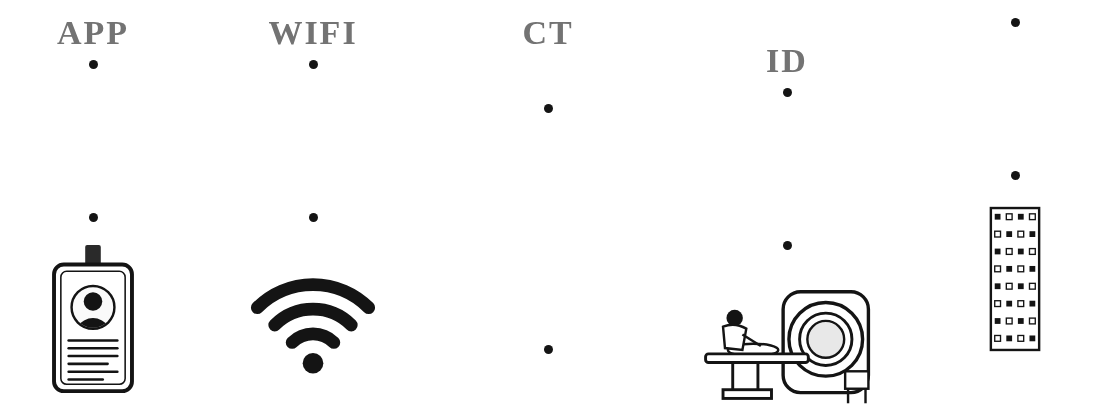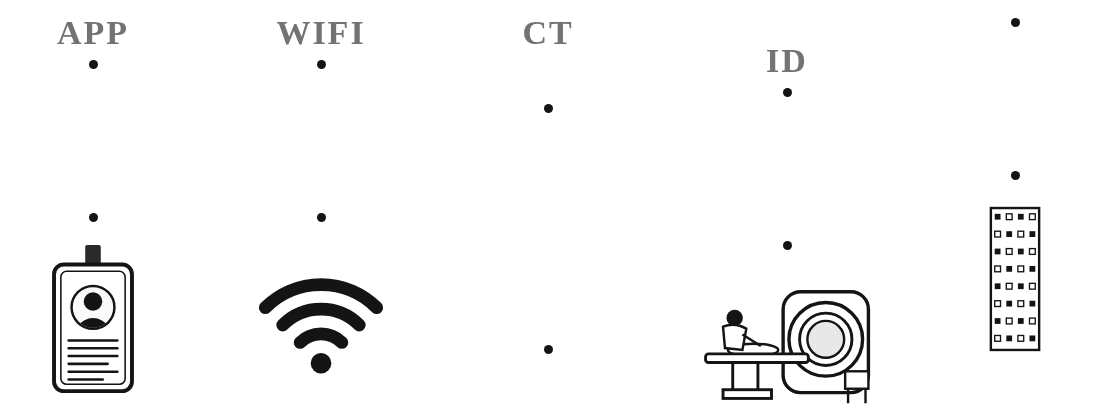--- a/index.html
+++ b/index.html
@@ -10,21 +10,21 @@
     overflow:hidden;
     font-family:"Liberation Serif","DejaVu Serif",serif;
     color:#141414;
   }
   .col{
     position:absolute;top:0;height:405px;width:220px;
     display:flex;flex-direction:column;align-items:center;
     padding-top:12px;box-sizing:border-box;
   }
   .col:nth-child(1){left:-17px;}
-  .col:nth-child(2){left:211px;}
+  .col:nth-child(2){left:203px;}
   .col:nth-child(3){left:438px;gap:44px;}
   .col:nth-child(4){left:677px;margin-top:28px;}
   .col:nth-child(5){left:905px;}
   .term{
     font-size:34px;font-weight:700;letter-spacing:2px;
     line-height:42px;height:42px;color:#737373;
   }
   .dot{
     width:9px;height:9px;border-radius:50%;
     background:#141414;margin-top:6px;flex:none;

